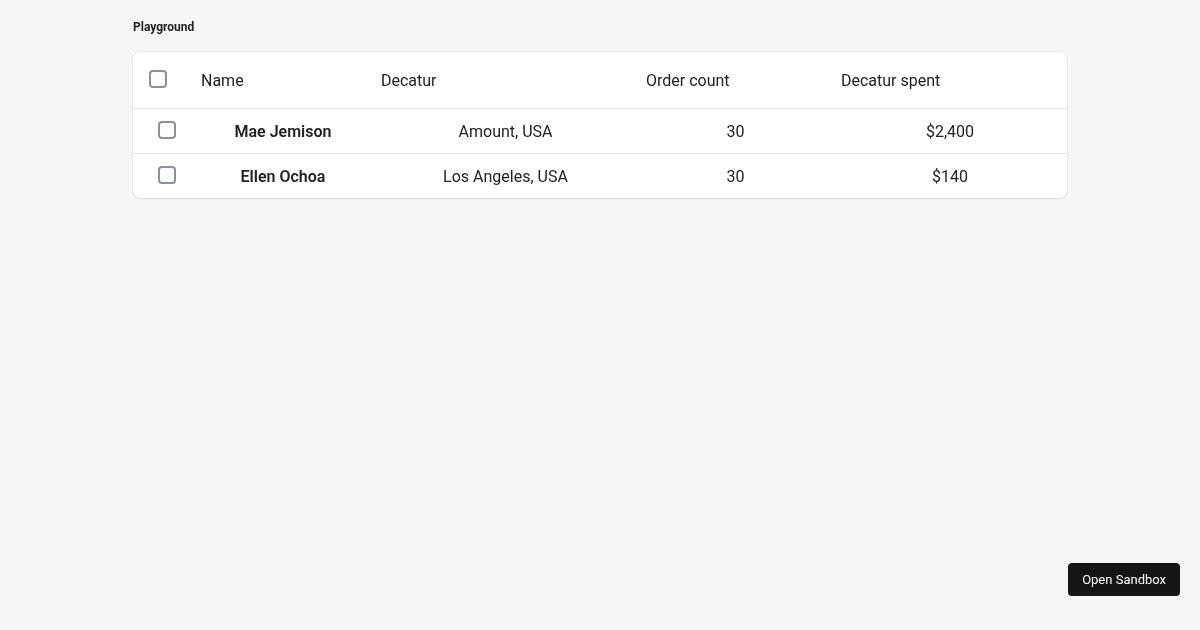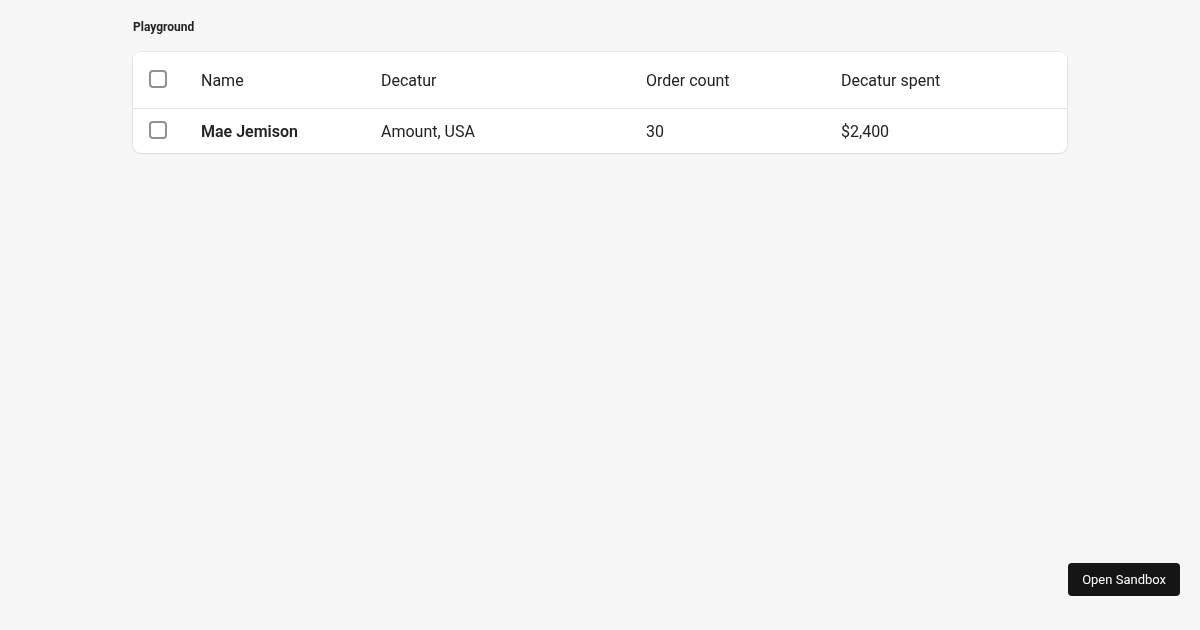--- a/index.html
+++ b/index.html
@@ -45,20 +45,21 @@
       font-weight: 400;
       color: #202223;
       padding: 16px 8px;
       border-bottom: 1px solid #e1e3e5;
       background: #fff;
     }
     tbody td {
       padding: 10px 8px;
       border-bottom: 1px solid #e1e3e5;
       color: #202223;
+      text-align: center;
     }
     tbody tr:last-child td {
       border-bottom: none;
     }
     .col-check {
       width: 60px;
       padding-left: 16px !important;
     }
     .col-name {
       width: 180px;
@@ -128,18 +129,27 @@
       <tbody>
         <tr>
           <td class="col-check">
             <span class="checkbox"></span>
           </td>
           <td><span class="name-bold">Mae Jemison</span></td>
           <td><span>Amount, USA</span></td>
           <td><span>30</span></td>
           <td><span>$2,400</span></td>
         </tr>
+        <tr>
+          <td class="col-check">
+            <span class="checkbox"></span>
+          </td>
+          <td><span class="name-bold">Ellen Ochoa</span></td>
+          <td><span>Los Angeles, USA</span></td>
+          <td><span>30</span></td>
+          <td><span>$140</span></td>
+        </tr>
       </tbody>
     </table>
   </div>
 </div>
 
 <button class="sandbox-btn">Open Sandbox</button>
 
 </body></html>

